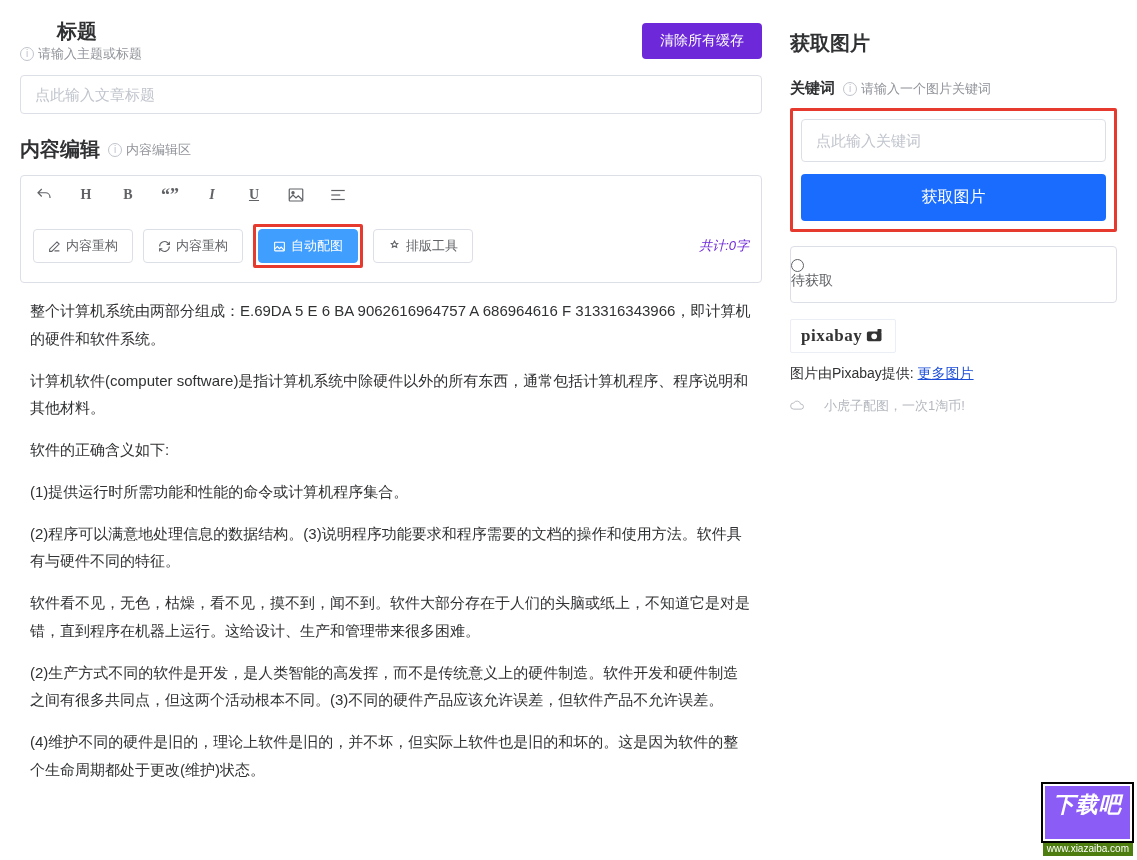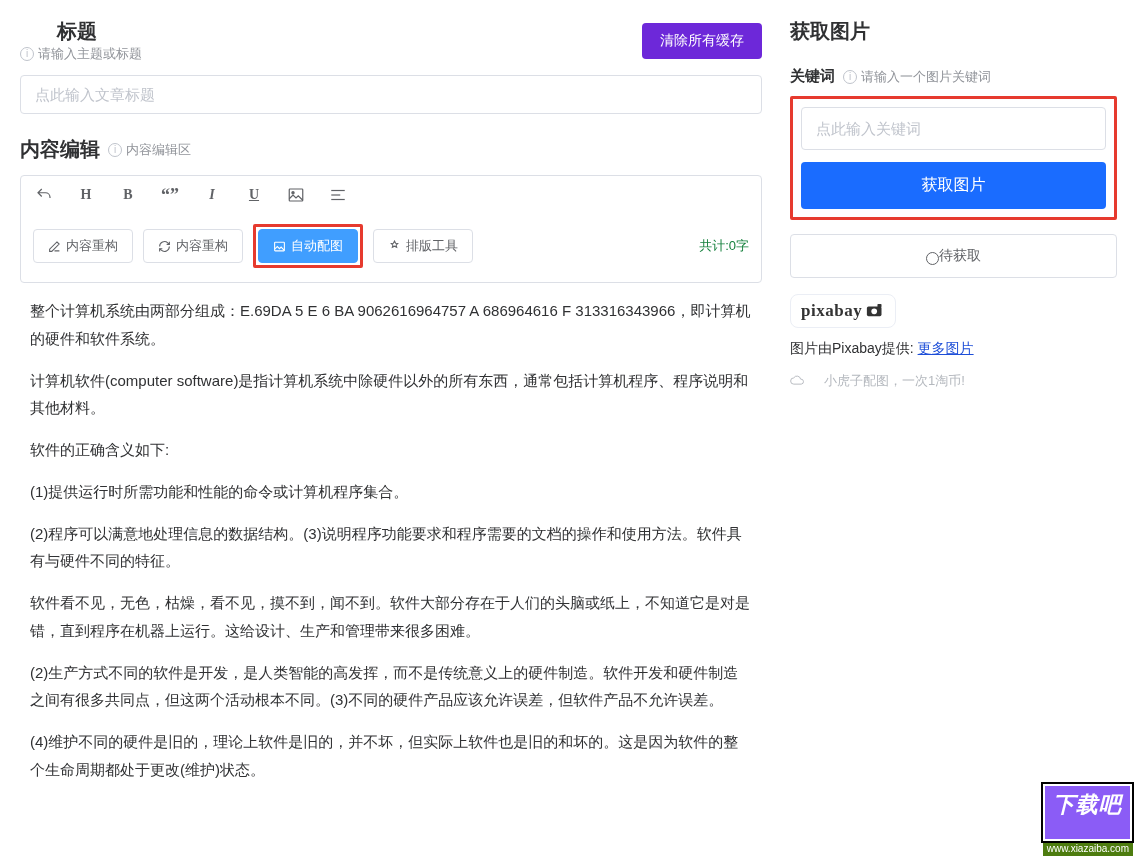--- a/index.html
+++ b/index.html
@@ -1,19 +1,19 @@
 <!DOCTYPE html>
 <html><head>
 <meta charset="utf-8">
 <style>
 * { box-sizing: border-box; margin: 0; padding: 0; }
 body { font-family: -apple-system, BlinkMacSystemFont, "Segoe UI", "PingFang SC", "Microsoft YaHei", sans-serif; background: #fff; color: #333; font-size: 14px; }
 .container { display: flex; width: 1137px; height: 860px; }
 .main { flex: 1; padding: 18px 20px 18px 20px; }
-.sidebar { width: 355px; padding: 18px 20px 18px 8px; }
+.sidebar { width: 355px; padding: 30px 20px 18px 8px; }
 
 .section-header { display: flex; align-items: center; margin-bottom: 12px; }
 .section-title { font-size: 20px; font-weight: 600; color: #303133; margin-right: 8px; }
 .section-hint { font-size: 13px; color: #909399; display: inline-flex; align-items: center; gap: 4px; }
 .hint-icon { display: inline-block; width: 14px; height: 14px; border: 1px solid #c0c4cc; border-radius: 50%; font-size: 10px; line-height: 12px; text-align: center; color: #c0c4cc; }
 
 .header-row { display: flex; align-items: center; justify-content: space-between; margin-bottom: 12px; }
 .btn-primary { background: #6d28d9; color: #fff; border: none; border-radius: 4px; padding: 9px 18px; font-size: 14px; cursor: pointer; }
 
 .title-input { width: 100%; padding: 10px 14px; font-size: 15px; border: 1px solid #dcdfe6; border-radius: 4px; color: #606266; margin-bottom: 22px; }
@@ -21,42 +21,42 @@
 
 .editor-box { border: 1px solid #dcdfe6; border-radius: 4px; margin-top: 12px; }
 .toolbar-row1 { display: flex; align-items: center; padding: 8px 12px; gap: 20px; border-bottom: 0; }
 .tb-icon { width: 22px; height: 22px; display: inline-flex; align-items: center; justify-content: center; color: #606266; cursor: pointer; font-family: Georgia, serif; font-weight: 600; }
 .tb-svg { width: 18px; height: 18px; stroke: #606266; stroke-width: 1.6; fill: none; }
 
 .toolbar-row2 { display: flex; align-items: center; padding: 10px 12px 14px; gap: 10px; position: relative; }
 .btn-sm { border: 1px solid #dcdfe6; background: #fff; border-radius: 4px; padding: 7px 14px; font-size: 13px; color: #606266; cursor: pointer; display: inline-flex; align-items: center; gap: 5px; }
 .btn-sm-primary { background: #409eff; color: #fff; border-color: #409eff; }
 .btn-icon { width: 13px; height: 13px; }
-.char-count { margin-left: auto; font-size: 13px; color: #15803d; }
+.char-count { margin-left: auto; font-size: 13px; color: #6d28d9; font-style: italic; }
 
 .highlight-red { border: 3px solid #e63a2e; padding: 2px; border-radius: 2px; }
 
 .content-area { padding: 14px 10px 14px 10px; font-size: 15px; line-height: 1.85; color: #303133; }
 .content-area p { margin-bottom: 14px; }
 
 
 .sb-section-title { font-size: 20px; font-weight: 600; color: #303133; margin-bottom: 22px; }
 .sb-label-row { display: flex; align-items: center; margin-bottom: 10px; }
 .sb-label { font-size: 15px; font-weight: 600; color: #303133; margin-right: 8px; }
 .sb-hint { font-size: 13px; color: #909399; display: inline-flex; align-items: center; gap: 4px; }
 
 .sb-red-box { border: 3px solid #e63a2e; padding: 8px; border-radius: 2px; margin-bottom: 14px; }
 .kw-input { width: 100%; padding: 12px 14px; font-size: 15px; border: 1px solid #dcdfe6; border-radius: 4px; margin-bottom: 12px; }
 .kw-input::placeholder { color: #c0c4cc; }
 .btn-wide { width: 100%; background: #1a6cff; color: #fff; border: none; border-radius: 4px; padding: 13px 0; font-size: 16px; cursor: pointer; }
 
-.status-box { border: 1px solid #dcdfe6; border-radius: 4px; padding: 12px 0; text-align: center; font-size: 14px; color: #606266; display: flex; align-items: flex-end; justify-content: center; margin-bottom: 16px; }
+.status-box { border: 1px solid #dcdfe6; border-radius: 4px; padding: 12px 0; text-align: center; font-size: 14px; color: #606266; display: flex; align-items: flex-start; justify-content: center; margin-bottom: 16px; flex-direction: column; }
 .status-circle { width: 13px; height: 13px; border: 1.5px solid #606266; border-radius: 50%; display: inline-block; }
 
-.provider-box { border: 1px solid #ebeef5; padding: 6px 10px; border-radius: 8px; display: inline-block; margin-bottom: 12px; }
+.provider-box { border: 1px solid #ebeef5; padding: 6px 10px; border-radius: 2px; display: inline-block; margin-bottom: 12px; }
 .pixabay { font-family: Georgia, serif; font-size: 17px; font-weight: 600; color: #333; letter-spacing: 0.5px; }
 .pixabay .cam { display:inline-block; margin-left:3px; position:relative; top:1px;}
 
 .provider-line { font-size: 14px; color: #303133; margin-bottom: 14px; }
 .provider-line a { color: #1d4ed8; text-decoration: underline; }
 
 .footer-hint { font-size: 13px; color: #b4b8be; display: flex; align-items: center; gap: 19px; }
 .footer-icon { width: 15px; height: 12px; }
 
 .watermark { position: absolute; right: 4px; bottom: 4px; }

